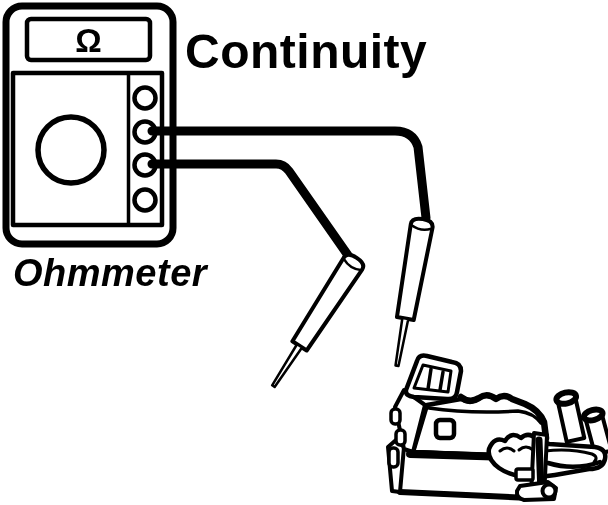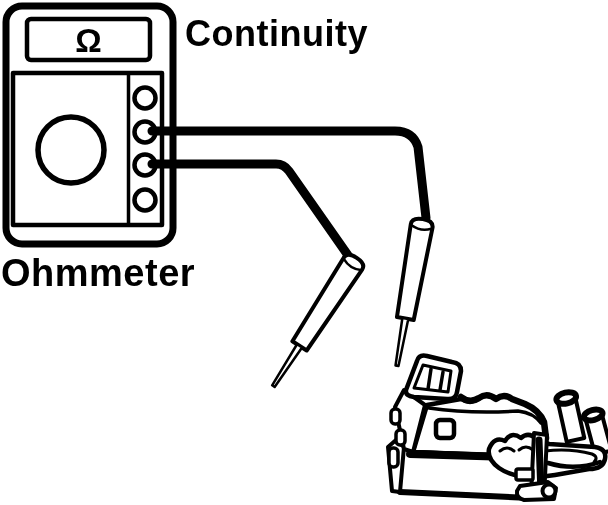--- a/index.html
+++ b/index.html
@@ -2,22 +2,22 @@
 <html><head>
 <meta charset="utf-8">
 <style>
   html,body{margin:0;padding:0;background:#fff;}
   #stage{
     position:relative;width:608px;height:505px;background:#ffffff;
     font-family:"Liberation Sans","DejaVu Sans",sans-serif;overflow:hidden;
   }
   #art{position:absolute;left:0;top:0;}
   .lbl{position:absolute;color:#000;font-weight:bold;white-space:nowrap;}
-  #continuity-label{left:185px;top:13px;font-size:36px;letter-spacing:0.5px;text-align:right;}
-  #ohmmeter-label{left:1px;top:252px;font-size:38px;letter-spacing:0.5px;}
+  #continuity-label{left:185px;top:24px;font-size:48px;letter-spacing:0.5px;text-align:right;}
+  #ohmmeter-label{left:13px;top:252px;font-size:38px;letter-spacing:0.5px;font-style:italic;}
   #omega-label{left:27px;top:20px;width:123px;height:41px;line-height:41px;
     text-align:center;font-size:33px;}
 </style>
 </head>
 <body>
 
 <div id="stage">
 
   <svg id="art" width="608" height="505" viewBox="0 0 608 505" fill="none" stroke-linecap="round" stroke-linejoin="round">
 

